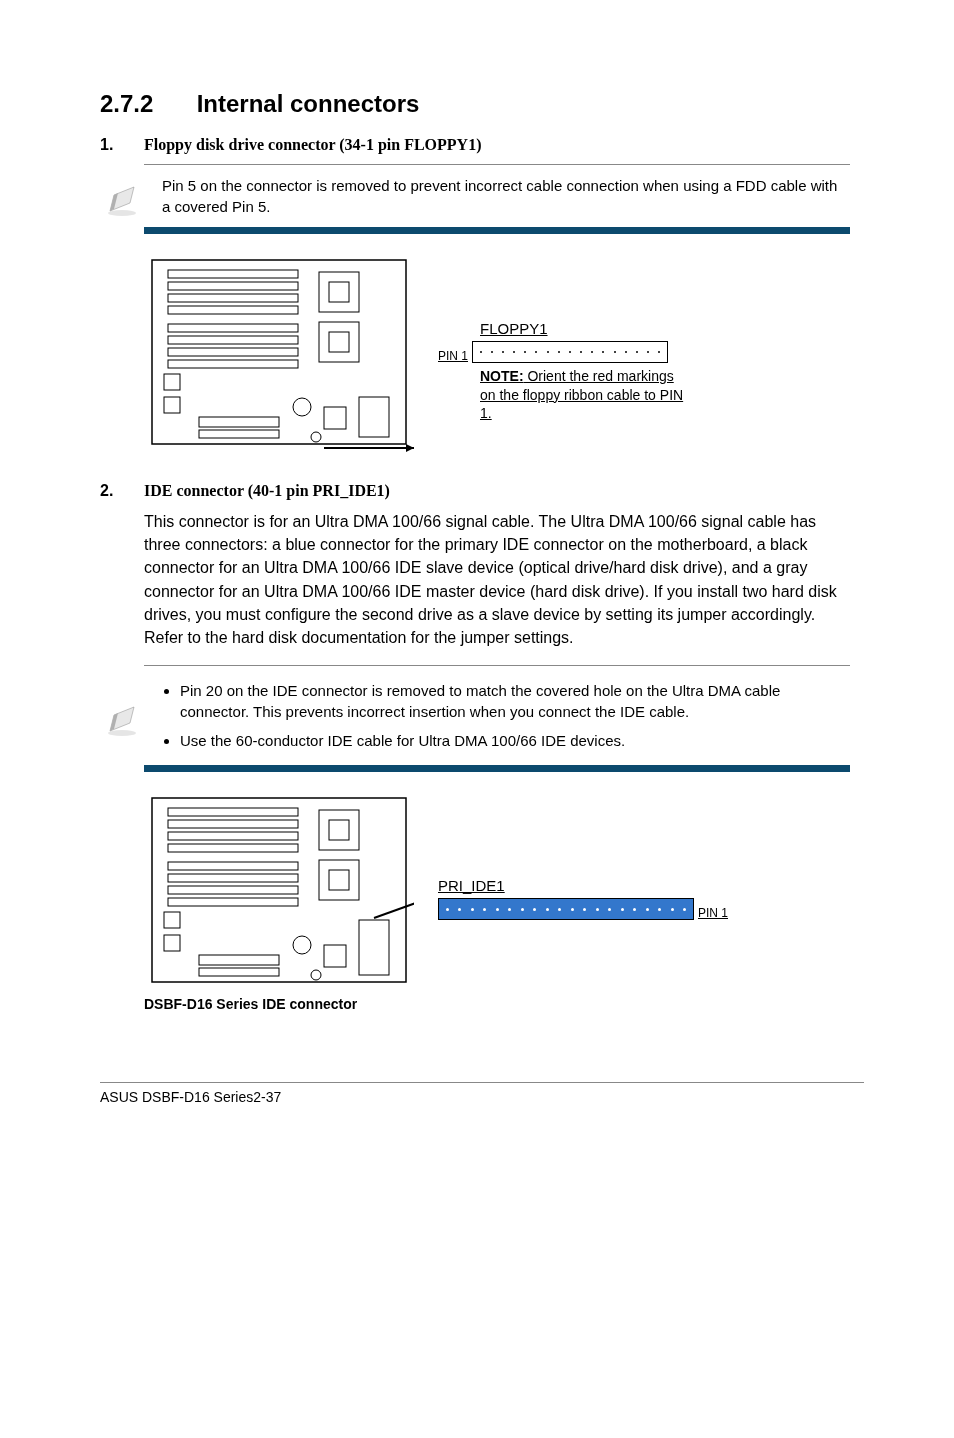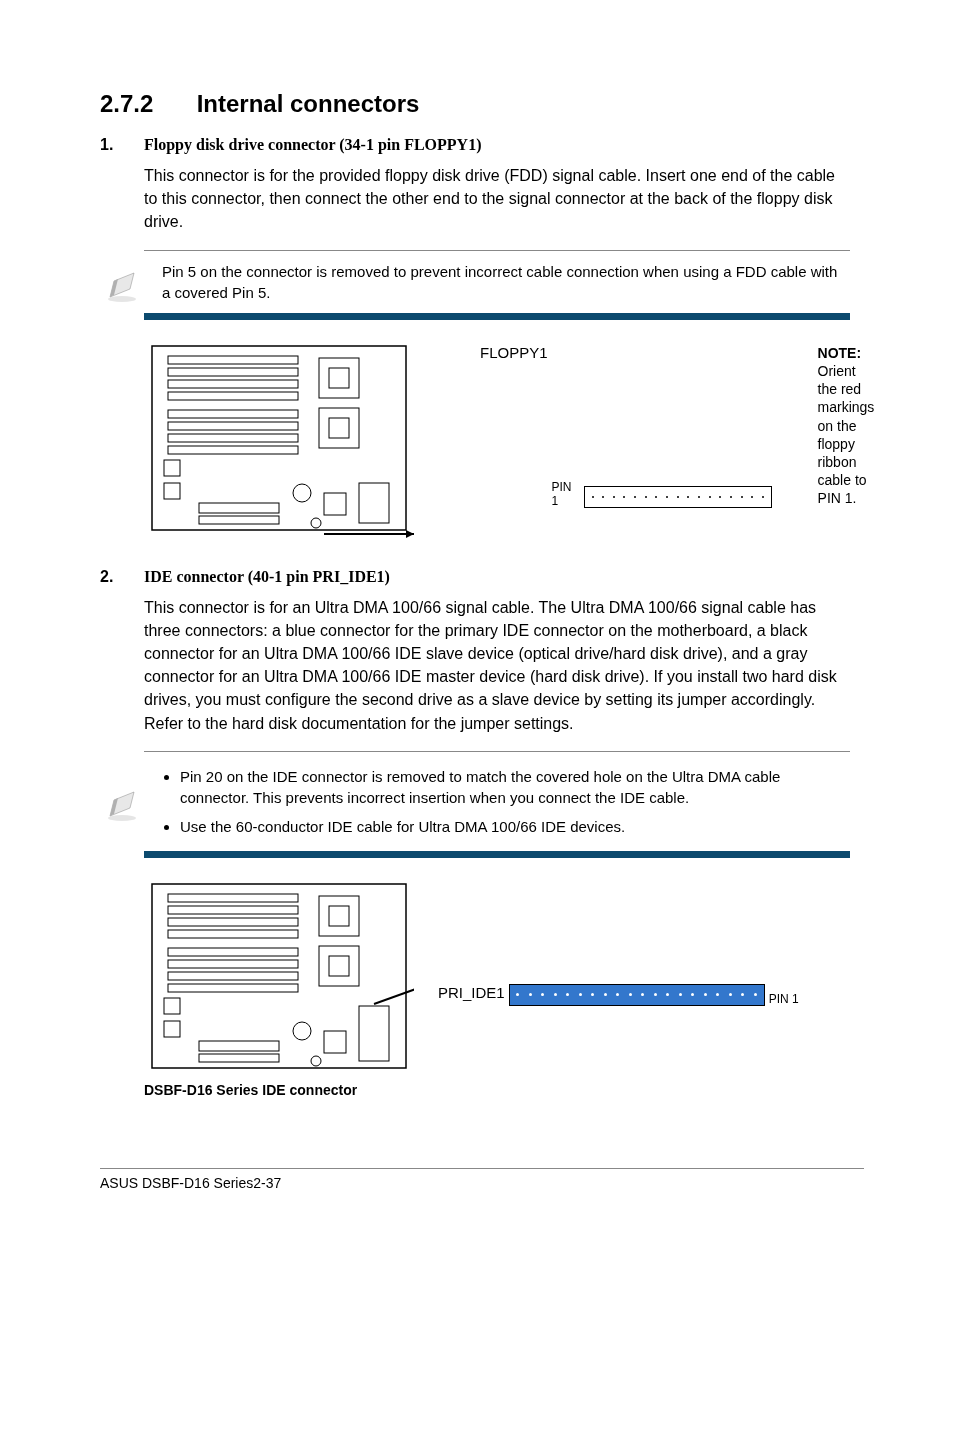--- a/index.html
+++ b/index.html
@@ -78,22 +78,24 @@
     display: flex;
     align-items: flex-end;
     gap: 24px;
   }
   .mb-svg-box {
     width: 270px;
     height: 200px;
   }
   .conn-side {
     display: flex;
+    flex-direction: column;
     gap: 4px;
     margin-bottom: 30px;
+    text-decoration: underline;
   }
   .conn-label {
     font-size: 15px;
     margin-left: 42px;
   }
   .pin-row {
     display: flex;
     align-items: flex-end;
     gap: 4px;
   }
@@ -158,21 +160,20 @@
 
   <div class="h2">
     <span class="num">2.7.2</span>
     <span>Internal connectors</span>
   </div>
 
   <div class="item">
     <div class="idx">1.</div>
     <div class="title">Floppy disk drive connector (34-1 pin FLOPPY1)</div>
   </div>
-  <div class="para">This connector is for the provided floppy disk drive (FDD) signal cable. Insert one end of the cable to this connector, then connect the other end to the signal connector at the back of the floppy disk drive.</div>
 
   <div class="note-row">
     <div class="pencil-wrap">
       <svg width="36" height="36" viewBox="0 0 36 36">
         <ellipse cx="18" cy="32" rx="14" ry="3" fill="#ccc" opacity="0.5"></ellipse>
         <polygon points="6,30 10,14 30,6 26,22" fill="#e8e8e8" stroke="#888" stroke-width="0.5"></polygon>
         <polygon points="6,30 10,14 14,12 10,28" fill="#b0b0b0"></polygon>
       </svg>
     </div>
     <div class="note-box">Pin 5 on the connector is removed to prevent incorrect cable connection when using a FDD cable with a covered Pin 5.</div>

